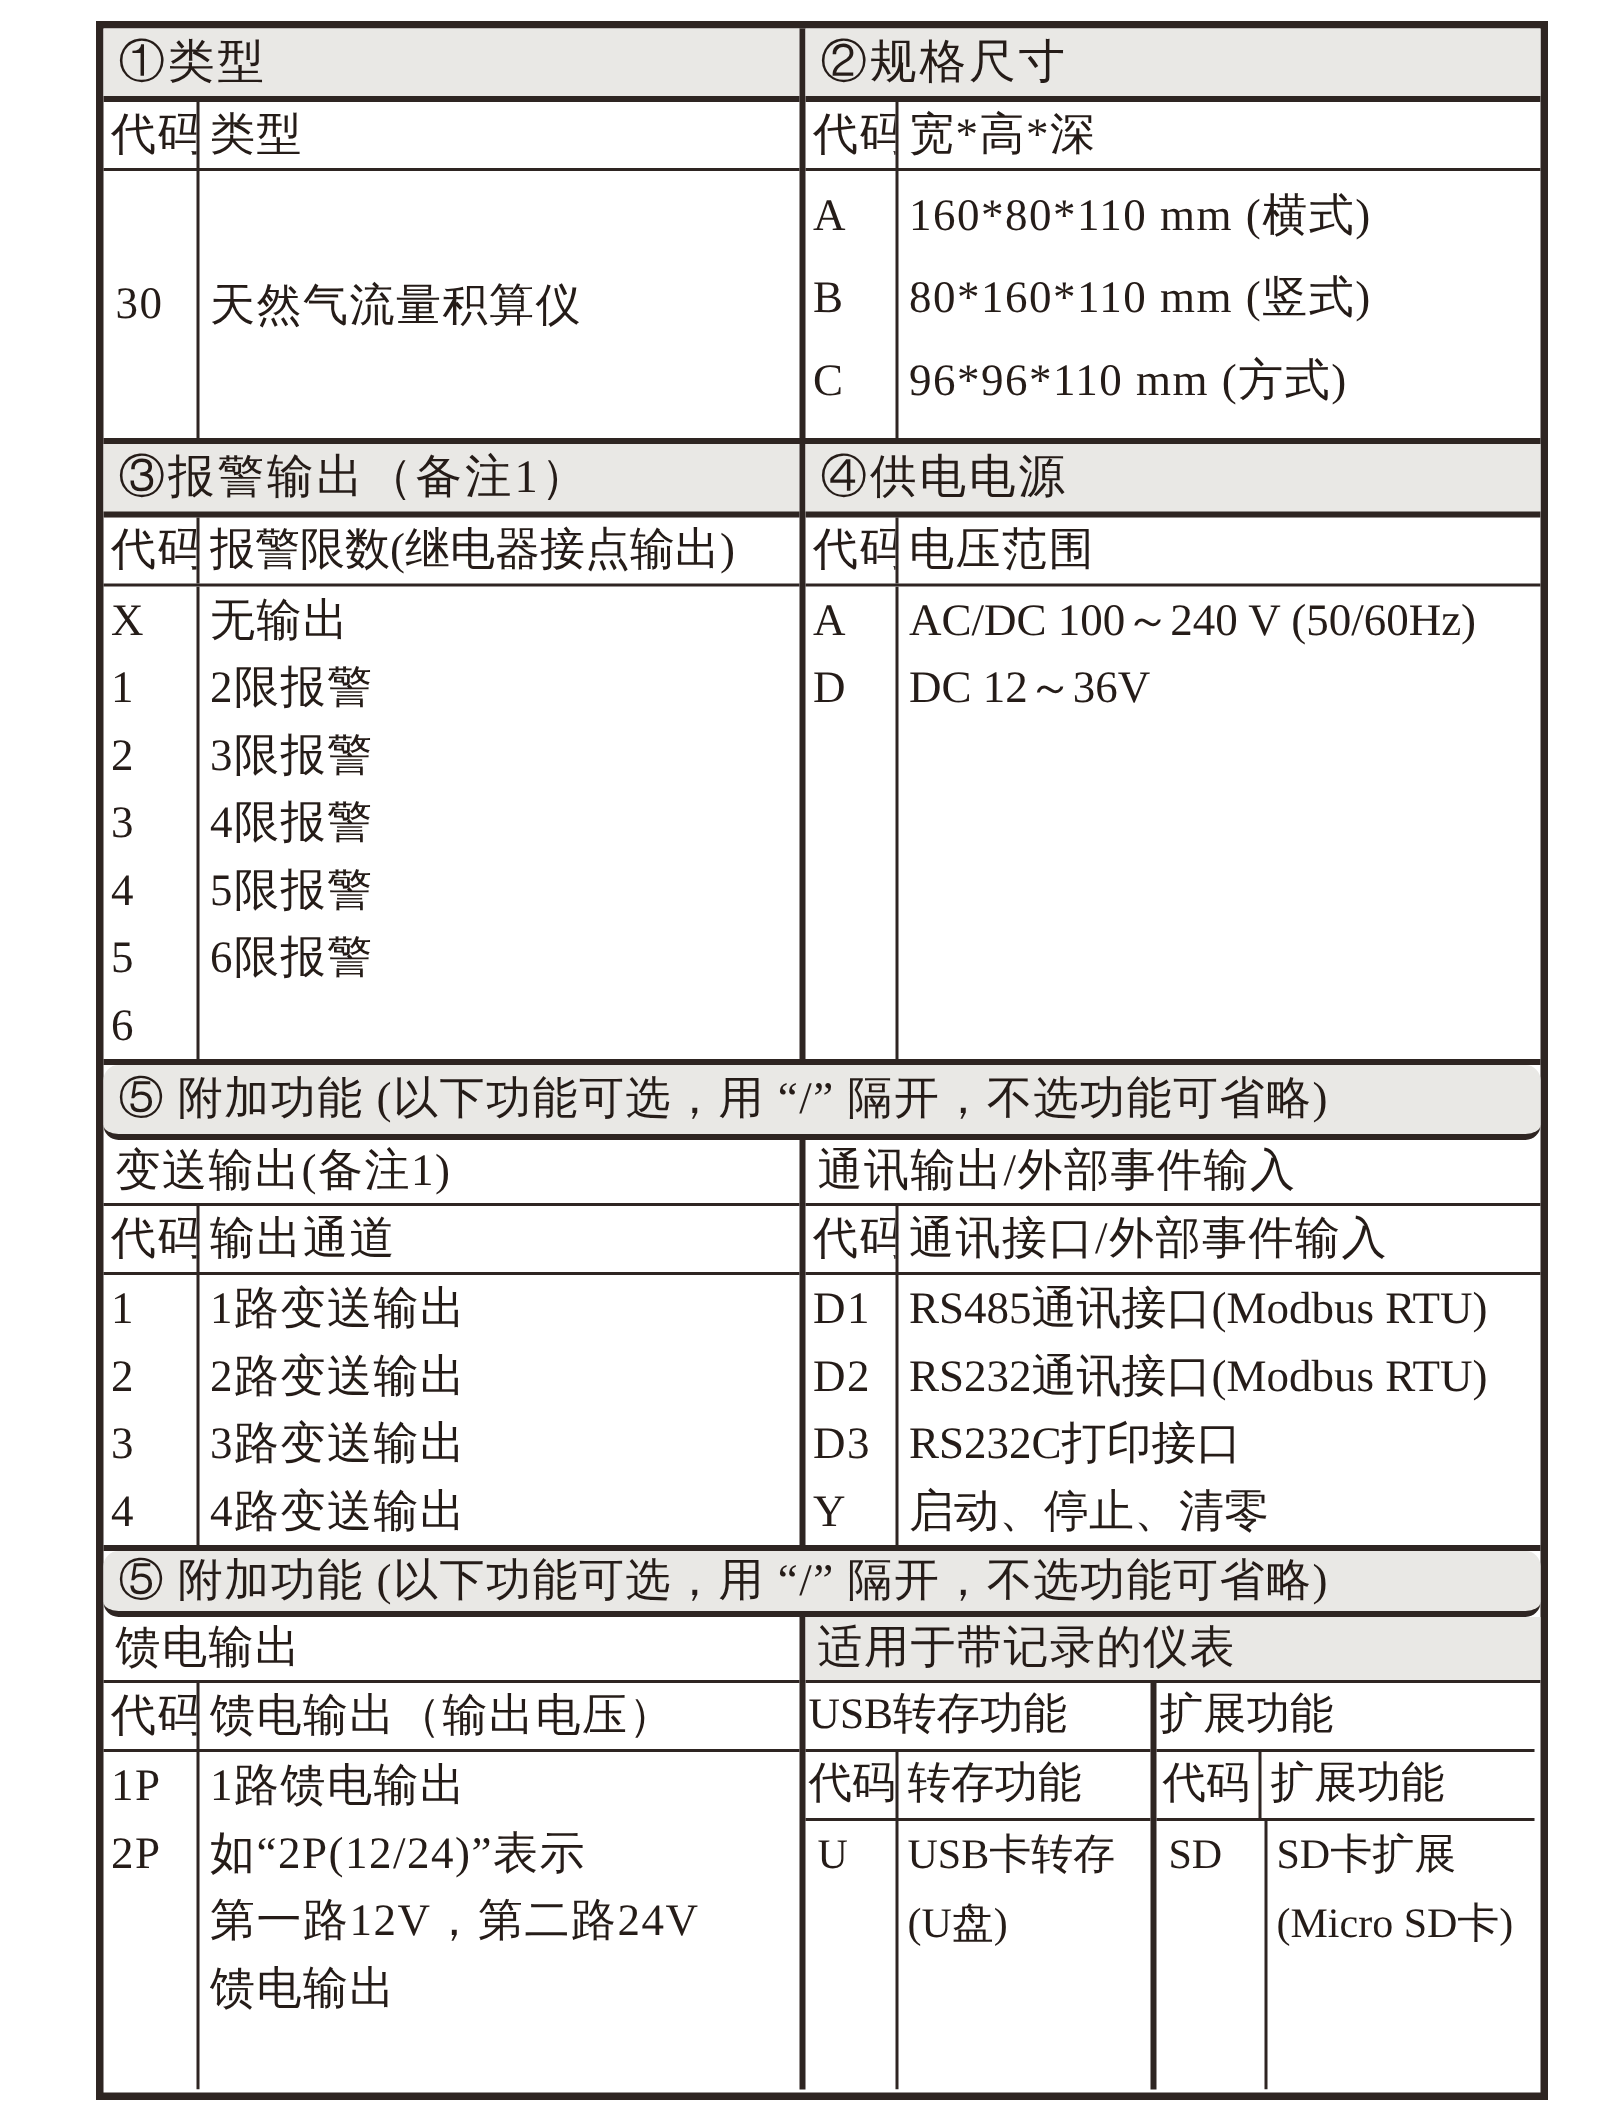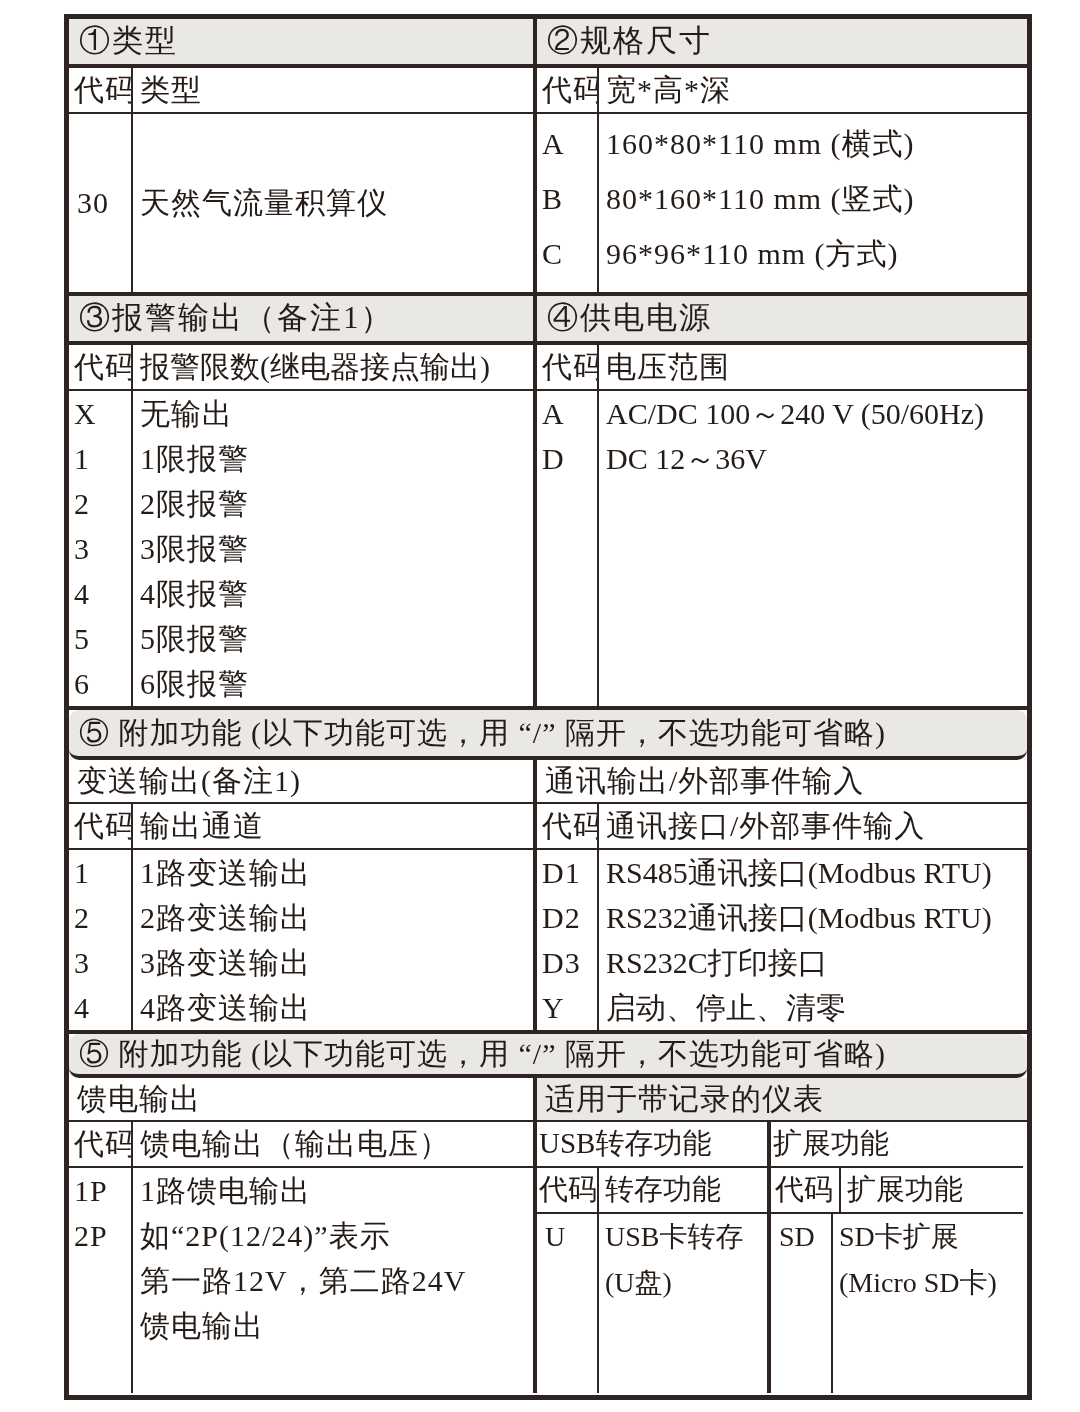--- a/index.html
+++ b/index.html
@@ -47,21 +47,21 @@
   .split { display: flex; flex: 1; }
   .sub-usb { width: 230px; display: flex; flex-direction: column; }
   .sub-ext { width: 256px; border-left: 4px solid #2e2522; display: flex; flex-direction: column; }
   .subhdr { border-bottom: 2px solid #2e2522; height: 46px; line-height: 43px; font-size: 29px; padding-left: 2px; white-space: nowrap; overflow: hidden; }
   .shdr { display: flex; border-bottom: 2px solid #2e2522; height: 46px; line-height: 43px; font-size: 29px; white-space: nowrap; }
   .shdr .k { width: 62px; border-right: 2px solid #2e2522; padding-left: 2px; flex: none; overflow: hidden; }
   .sub-ext .shdr .k { width: 70px; padding-left: 4px; }
   .shdr .v { flex: 1; padding-left: 6px; overflow: hidden; }
   .sbody { display: flex; flex: 1; overflow: hidden; }
   .sbody .k { width: 62px; border-right: 2px solid #2e2522; flex: none; padding-left: 8px; }
-  .sub-ext .sbody .k { width: 62px; }
+  .sub-ext .sbody .k { width: 74px; }
   .sbody .v { flex: 1; padding-left: 6px; }
   .sbody .k > div, .sbody .v > div { height: 46px; line-height: 46px; font-size: 28px; white-space: nowrap; overflow: hidden; }
 </style>
 </head>
 <body>
 
 <div class="tbl">
 
   <div class="sec">
     <div class="half-l">
@@ -108,21 +108,20 @@
           <div>X</div>
           <div>1</div>
           <div>2</div>
           <div>3</div>
           <div>4</div>
           <div>5</div>
           <div>6</div>
         </div>
         <div class="c2 lines">
           <div>无输出</div>
-          <div>1限报警</div>
           <div>2限报警</div>
           <div>3限报警</div>
           <div>4限报警</div>
           <div>5限报警</div>
           <div>6限报警</div>
         </div>
       </div>
     </div>
     <div class="half-r">
       <div class="band">④供电电源</div>

